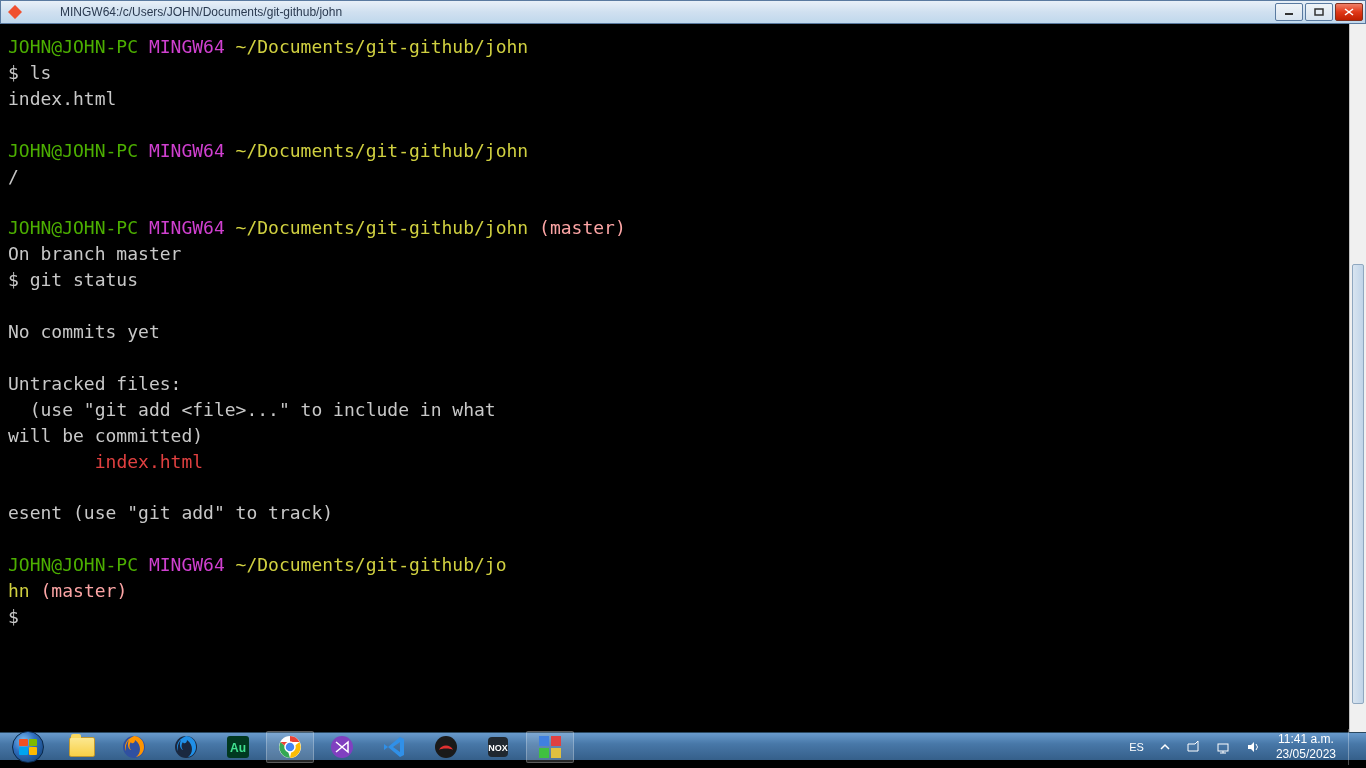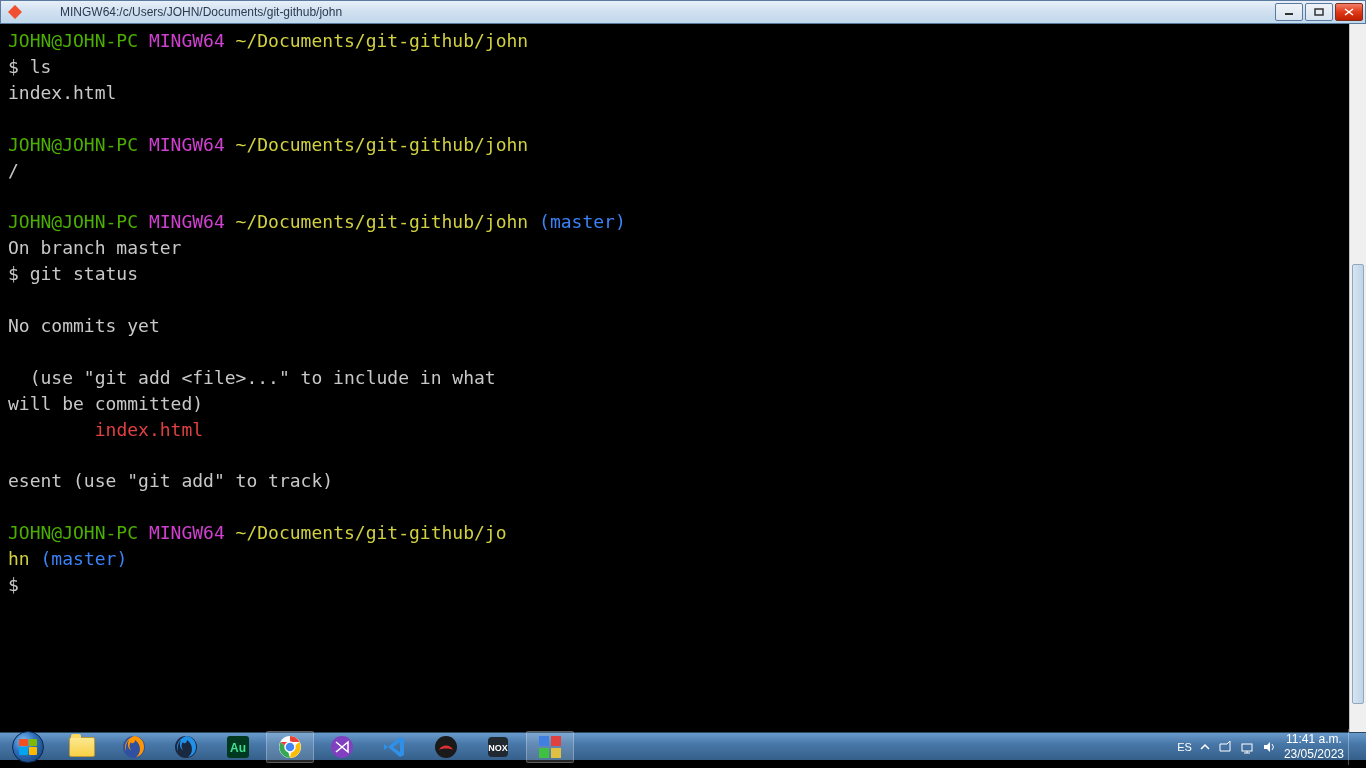--- a/index.html
+++ b/index.html
@@ -67,38 +67,38 @@
     .win-btn.close {
       background: linear-gradient(to bottom, #f08068 0%, #e03818 50%, #c02000 100%);
       color: #fff;
       border-color: #803020;
     }
     
     
     .terminal {
       background: #000;
       height: 708px;
-      padding: 4px 8px;
+      padding: 10px 8px;
       font-family: "Consolas", "Lucida Console", monospace;
       font-size: 18px;
       line-height: 1.44;
       color: #c8c8c8;
       overflow: hidden;
       position: relative;
     }
     
     .terminal .line {
       white-space: pre-wrap;
       word-break: break-all;
     }
     
     .green { color: #4caf00; }
     .magenta { color: #d040d0; }
     .yellow { color: #d0d040; }
-    .cyan { color: #3b82f6; }
+    .cyan { color: #fca5a5; }
     .red { color: #e04040; }
     .offwhite { color: #c8c8c8; }
     
     .scrollbar {
       position: absolute;
       right: 0;
       top: 24px;
       width: 17px;
       height: 708px;
       background: #f0f0f0;
@@ -181,20 +181,21 @@
       height: 26px;
       display: flex;
       align-items: center;
       justify-content: center;
     }
     
     .systray {
       margin-left: auto;
       display: flex;
       align-items: center;
+      gap: 8px;
       padding-right: 6px;
       color: #fff;
       font-size: 11px;
     }
     
     .systray-item {
       display: flex;
       align-items: center;
       justify-content: center;
       height: 32px;
@@ -273,20 +274,21 @@
   <div class="line">&nbsp;</div>
   <div class="line"><span class="green">JOHN@JOHN-PC</span> <span class="magenta">MINGW64</span> <span class="yellow">~/Documents/git-github/john</span></div>
   <div class="line offwhite">/</div>
   <div class="line">&nbsp;</div>
   <div class="line"><span class="green">JOHN@JOHN-PC</span> <span class="magenta">MINGW64</span> <span class="yellow">~/Documents/git-github/john</span> <span class="cyan">(master)</span></div>
   <div class="line offwhite">On branch master</div>
   <div class="line offwhite">$ git status</div>
   <div class="line">&nbsp;</div>
   <div class="line offwhite">No commits yet</div>
   <div class="line">&nbsp;</div>
+  <div class="line offwhite">Untracked files:</div>
   <div class="line offwhite">  (use "git add &lt;file&gt;..." to include in what</div>
   <div class="line offwhite">will be committed)</div>
   <div class="line red">        index.html</div>
   <div class="line">&nbsp;</div>
   <div class="line offwhite">esent (use "git add" to track)</div>
   <div class="line">&nbsp;</div>
   <div class="line"><span class="green">JOHN@JOHN-PC</span> <span class="magenta">MINGW64</span> <span class="yellow">~/Documents/git-github/jo</span></div>
   <div class="line"><span class="yellow">hn</span> <span class="cyan">(master)</span></div>
   <div class="line offwhite">$</div>
 </div>

